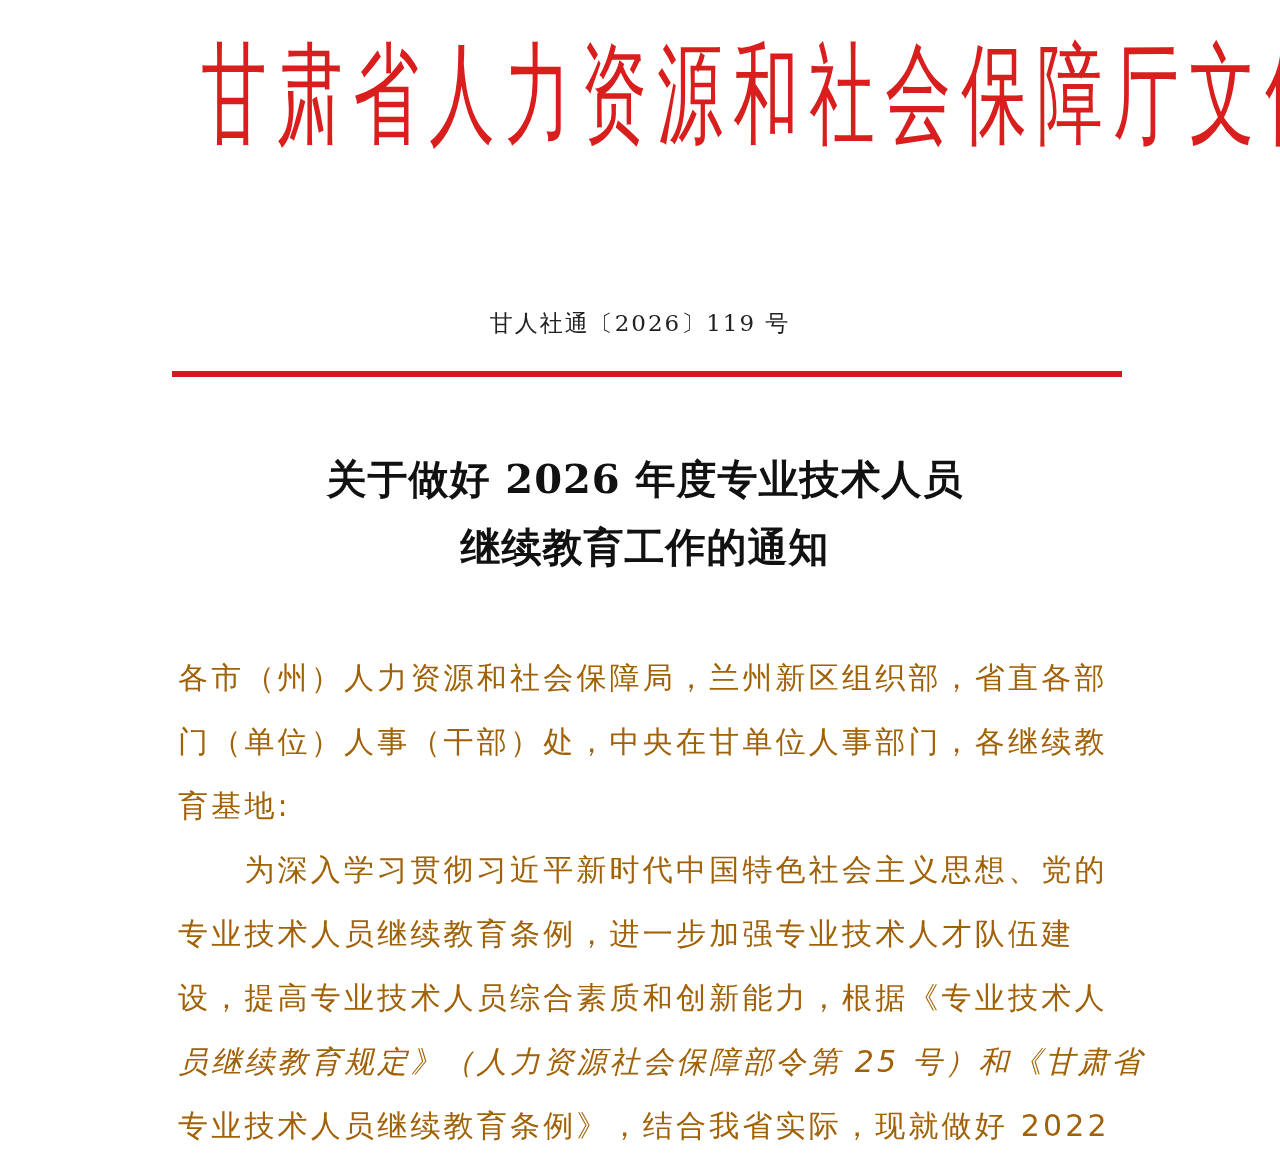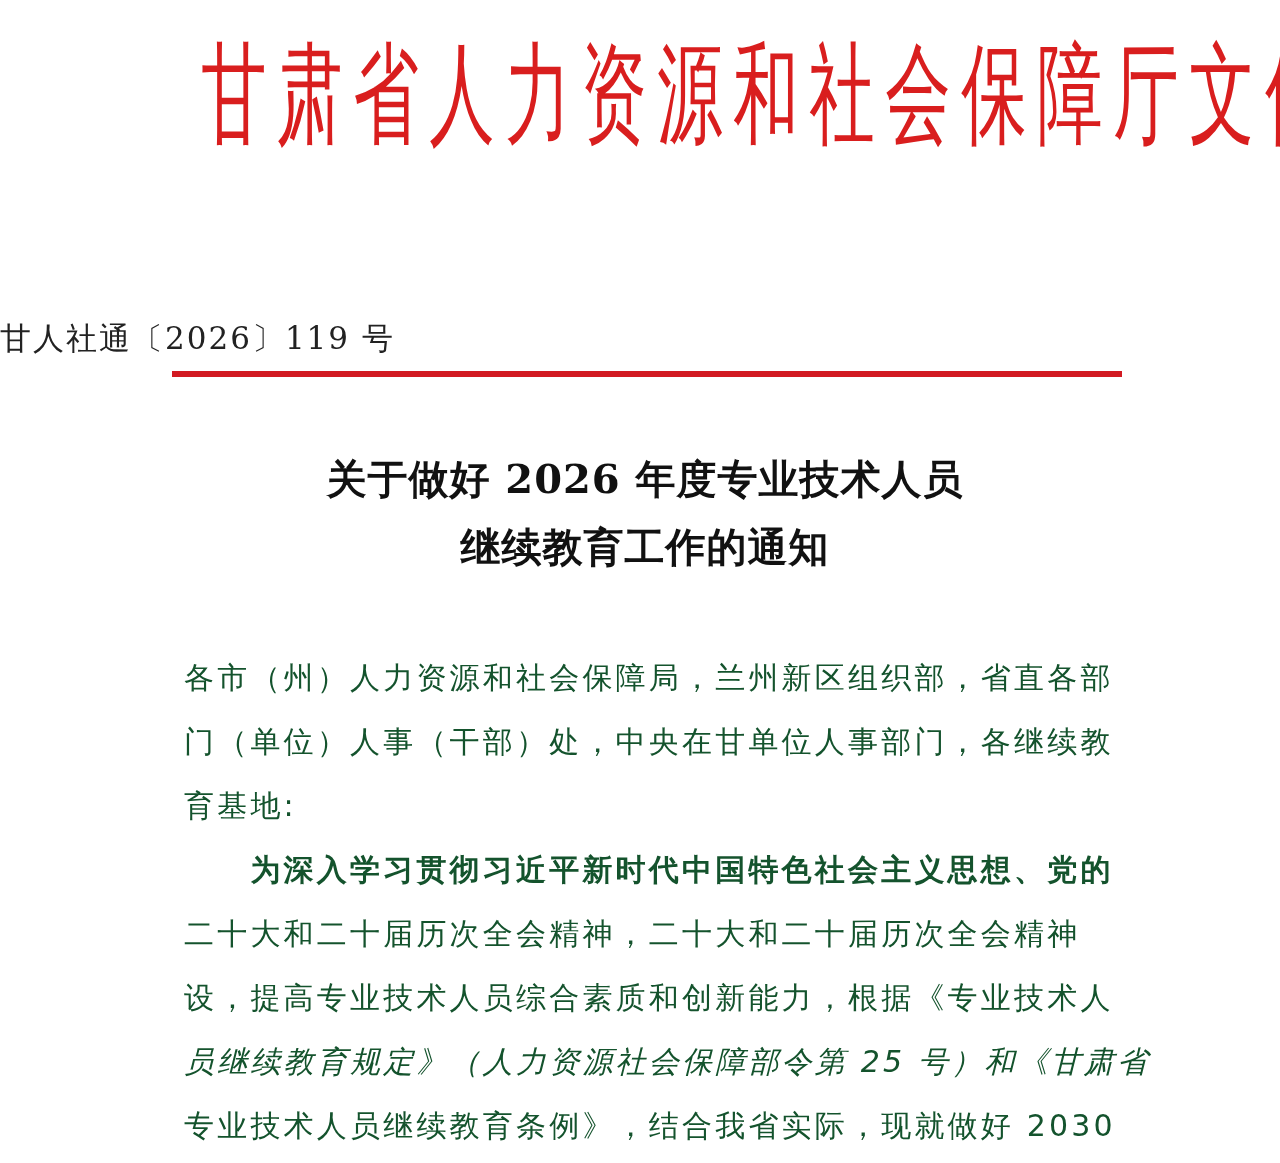--- a/index.html
+++ b/index.html
@@ -31,25 +31,25 @@
     transform: scaleY(1.45) scaleX(0.86);
     transform-origin: center center;
     line-height: 1;
     font-weight: normal;
   }
   .doc-number {
     position: absolute;
     top: 308px;
     left: 0;
     width: 1280px;
+    text-align: center;
     font-family: "DejaVu Serif", serif;
-    font-size: 31px;
+    font-size: 23px;
     color: #222;
     letter-spacing: 2px;
-    margin-top: 10px;
   }
   .red-rule {
     position: absolute;
     left: 172px;
     top: 371px;
     width: 950px;
     height: 6px;
     background: #d21a22;
   }
   .title {
@@ -60,25 +60,25 @@
     font-family: "DejaVu Serif", serif;
     font-weight: bold;
     font-size: 40px;
     color: #111;
     letter-spacing: 1px;
   }
   .title.l1 { top: 452px; left: 5px; }
   .title.l2 { top: 520px; left: 5px; }
   .body-text {
     position: absolute;
-    left: 184px;
+    left: 178px;
     width: 952px;
     font-family: "DejaVu Sans", sans-serif;
     font-size: 30px;
-    color: #14532d;
+    color: #a16207;
     letter-spacing: 3.2px;
     white-space: nowrap;
     line-height: 1;
   }
 </style>
 </head>
 <body>
 
 <div class="masthead">
   <span>甘</span>
@@ -101,17 +101,17 @@
 <div class="doc-number">甘人社通〔2026〕119 号</div>
 
 <div class="red-rule"></div>
 
 <div class="title l1">关于做好 2026 年度专业技术人员</div>
 <div class="title l2">继续教育工作的通知</div>
 
 <div class="body-text" style="top:663px;">各市（州）人力资源和社会保障局，兰州新区组织部，省直各部</div>
 <div class="body-text" style="top:727px;font-family:Liberation Serif, serif;">门（单位）人事（干部）处，中央在甘单位人事部门，各继续教</div>
 <div class="body-text" style="top:791px;">育基地:</div>
-<div class="body-text" style="top:855px;font-weight:bold;">　　为深入学习贯彻习近平新时代中国特色社会主义思想、党的</div>
-<div class="body-text" style="top:919px;">二十大和二十届历次全会精神，二十大和二十届历次全会精神</div>
+<div class="body-text" style="top:855px;">　　为深入学习贯彻习近平新时代中国特色社会主义思想、党的</div>
+<div class="body-text" style="top:919px;">专业技术人员继续教育条例，进一步加强专业技术人才队伍建</div>
 <div class="body-text" style="top:983px;">设，提高专业技术人员综合素质和创新能力，根据《专业技术人</div>
 <div class="body-text" style="top:1047px;font-style:italic;">员继续教育规定》（人力资源社会保障部令第 25 号）和《甘肃省</div>
-<div class="body-text" style="top:1111px;">专业技术人员继续教育条例》，结合我省实际，现就做好 2030</div>
+<div class="body-text" style="top:1111px;">专业技术人员继续教育条例》，结合我省实际，现就做好 2022</div>
 
 </body></html>

